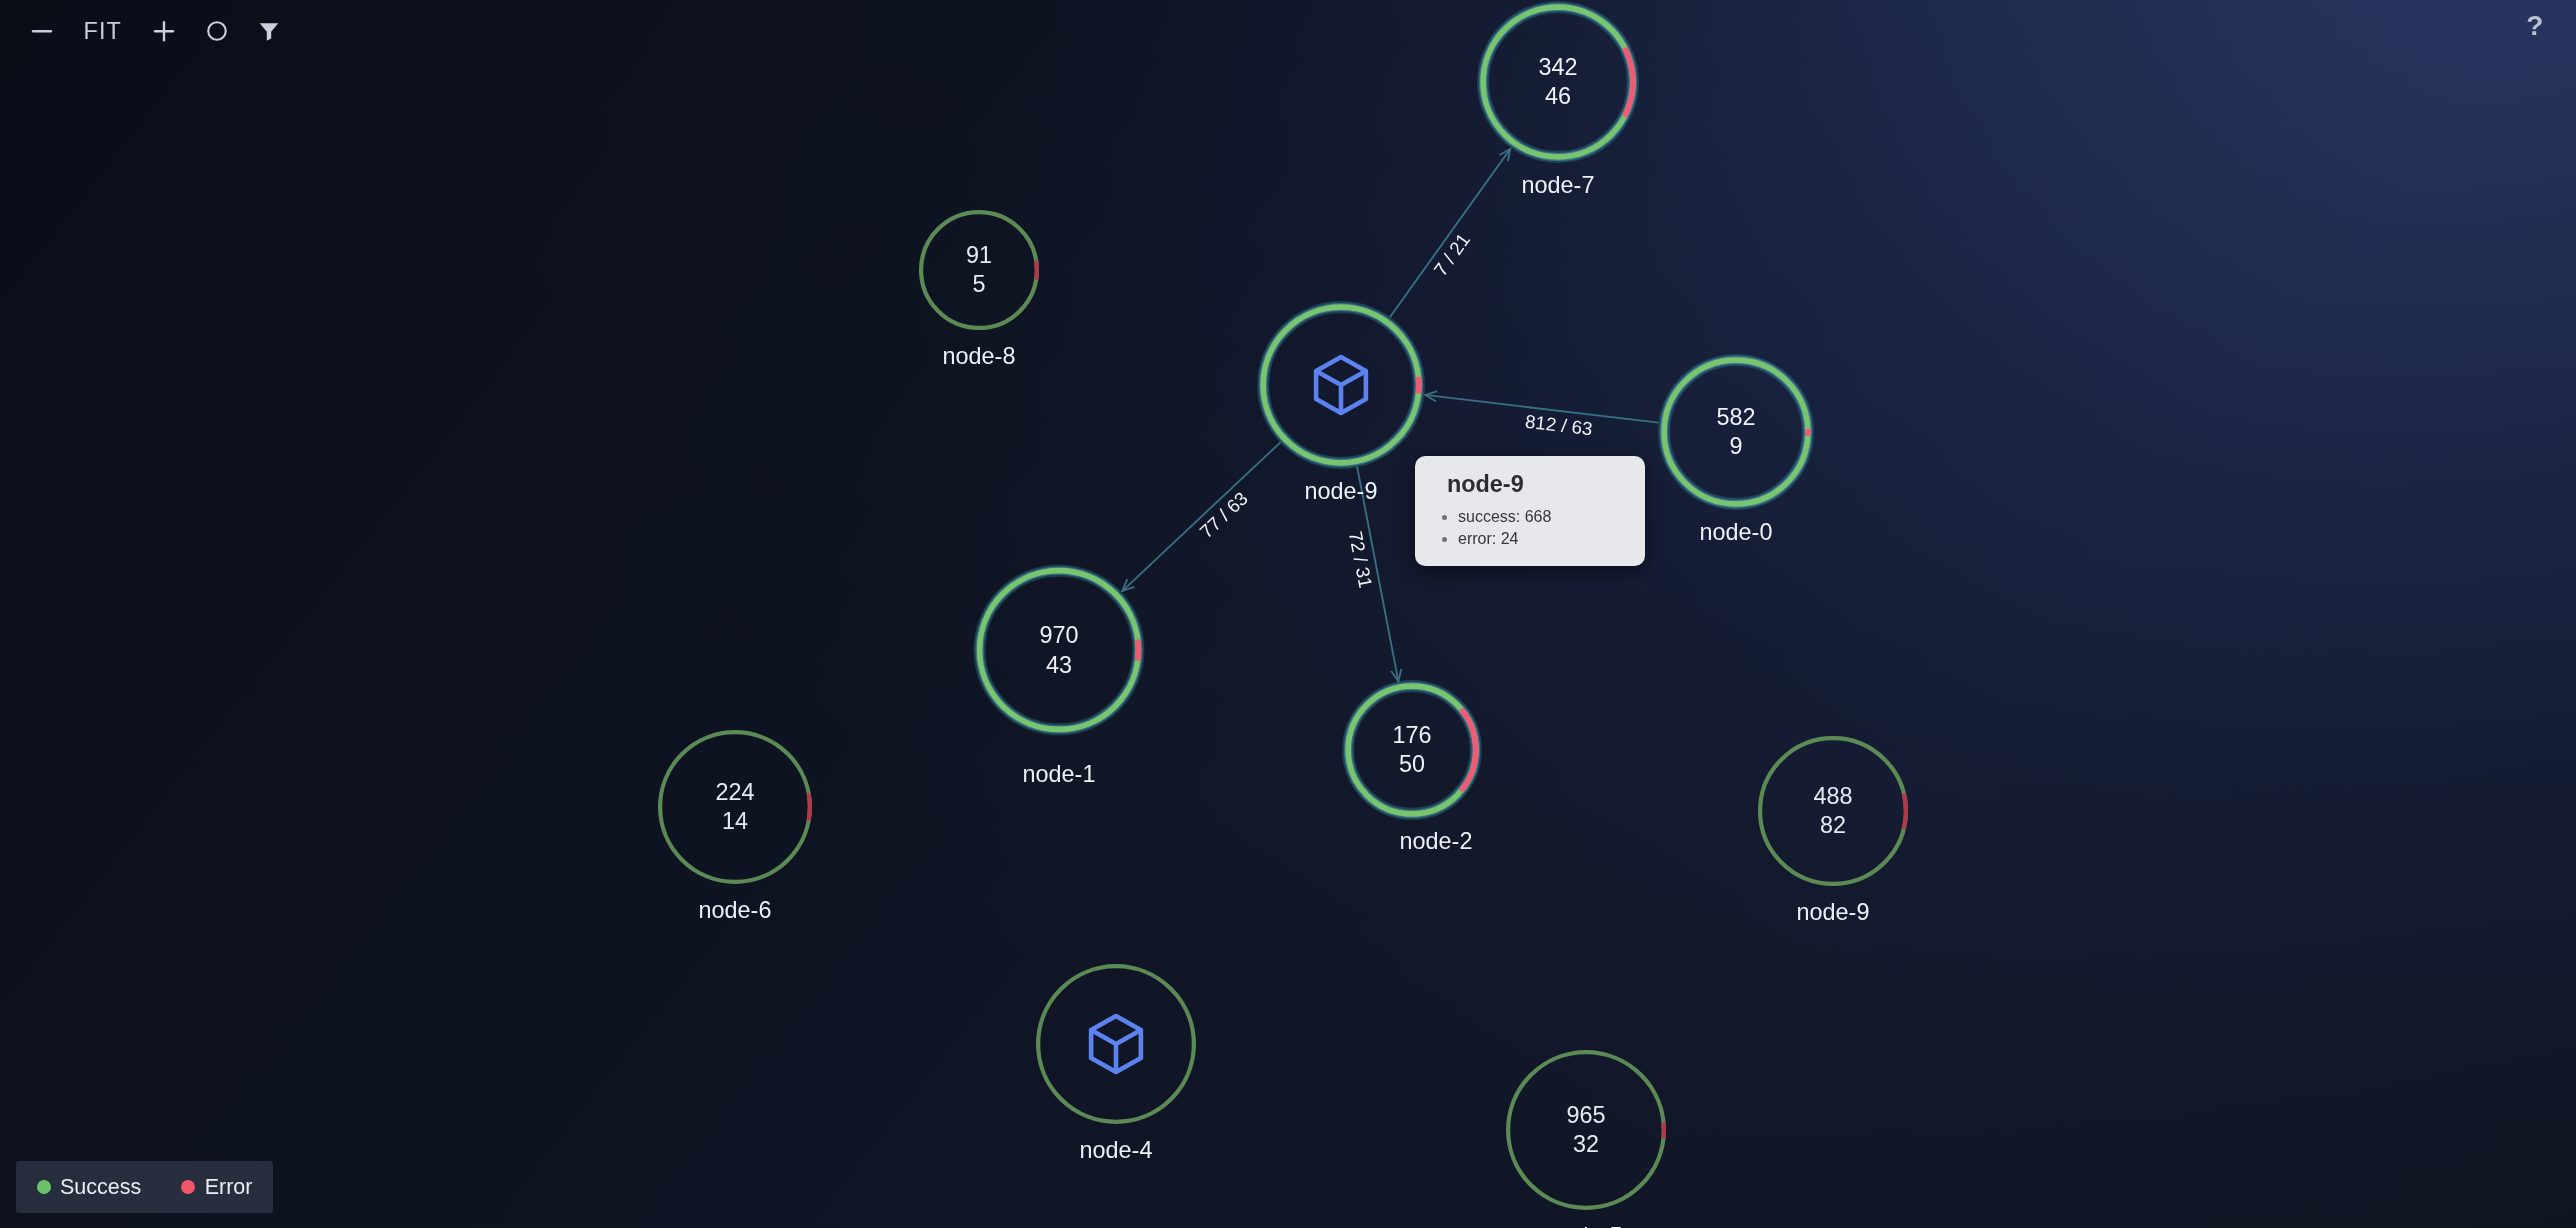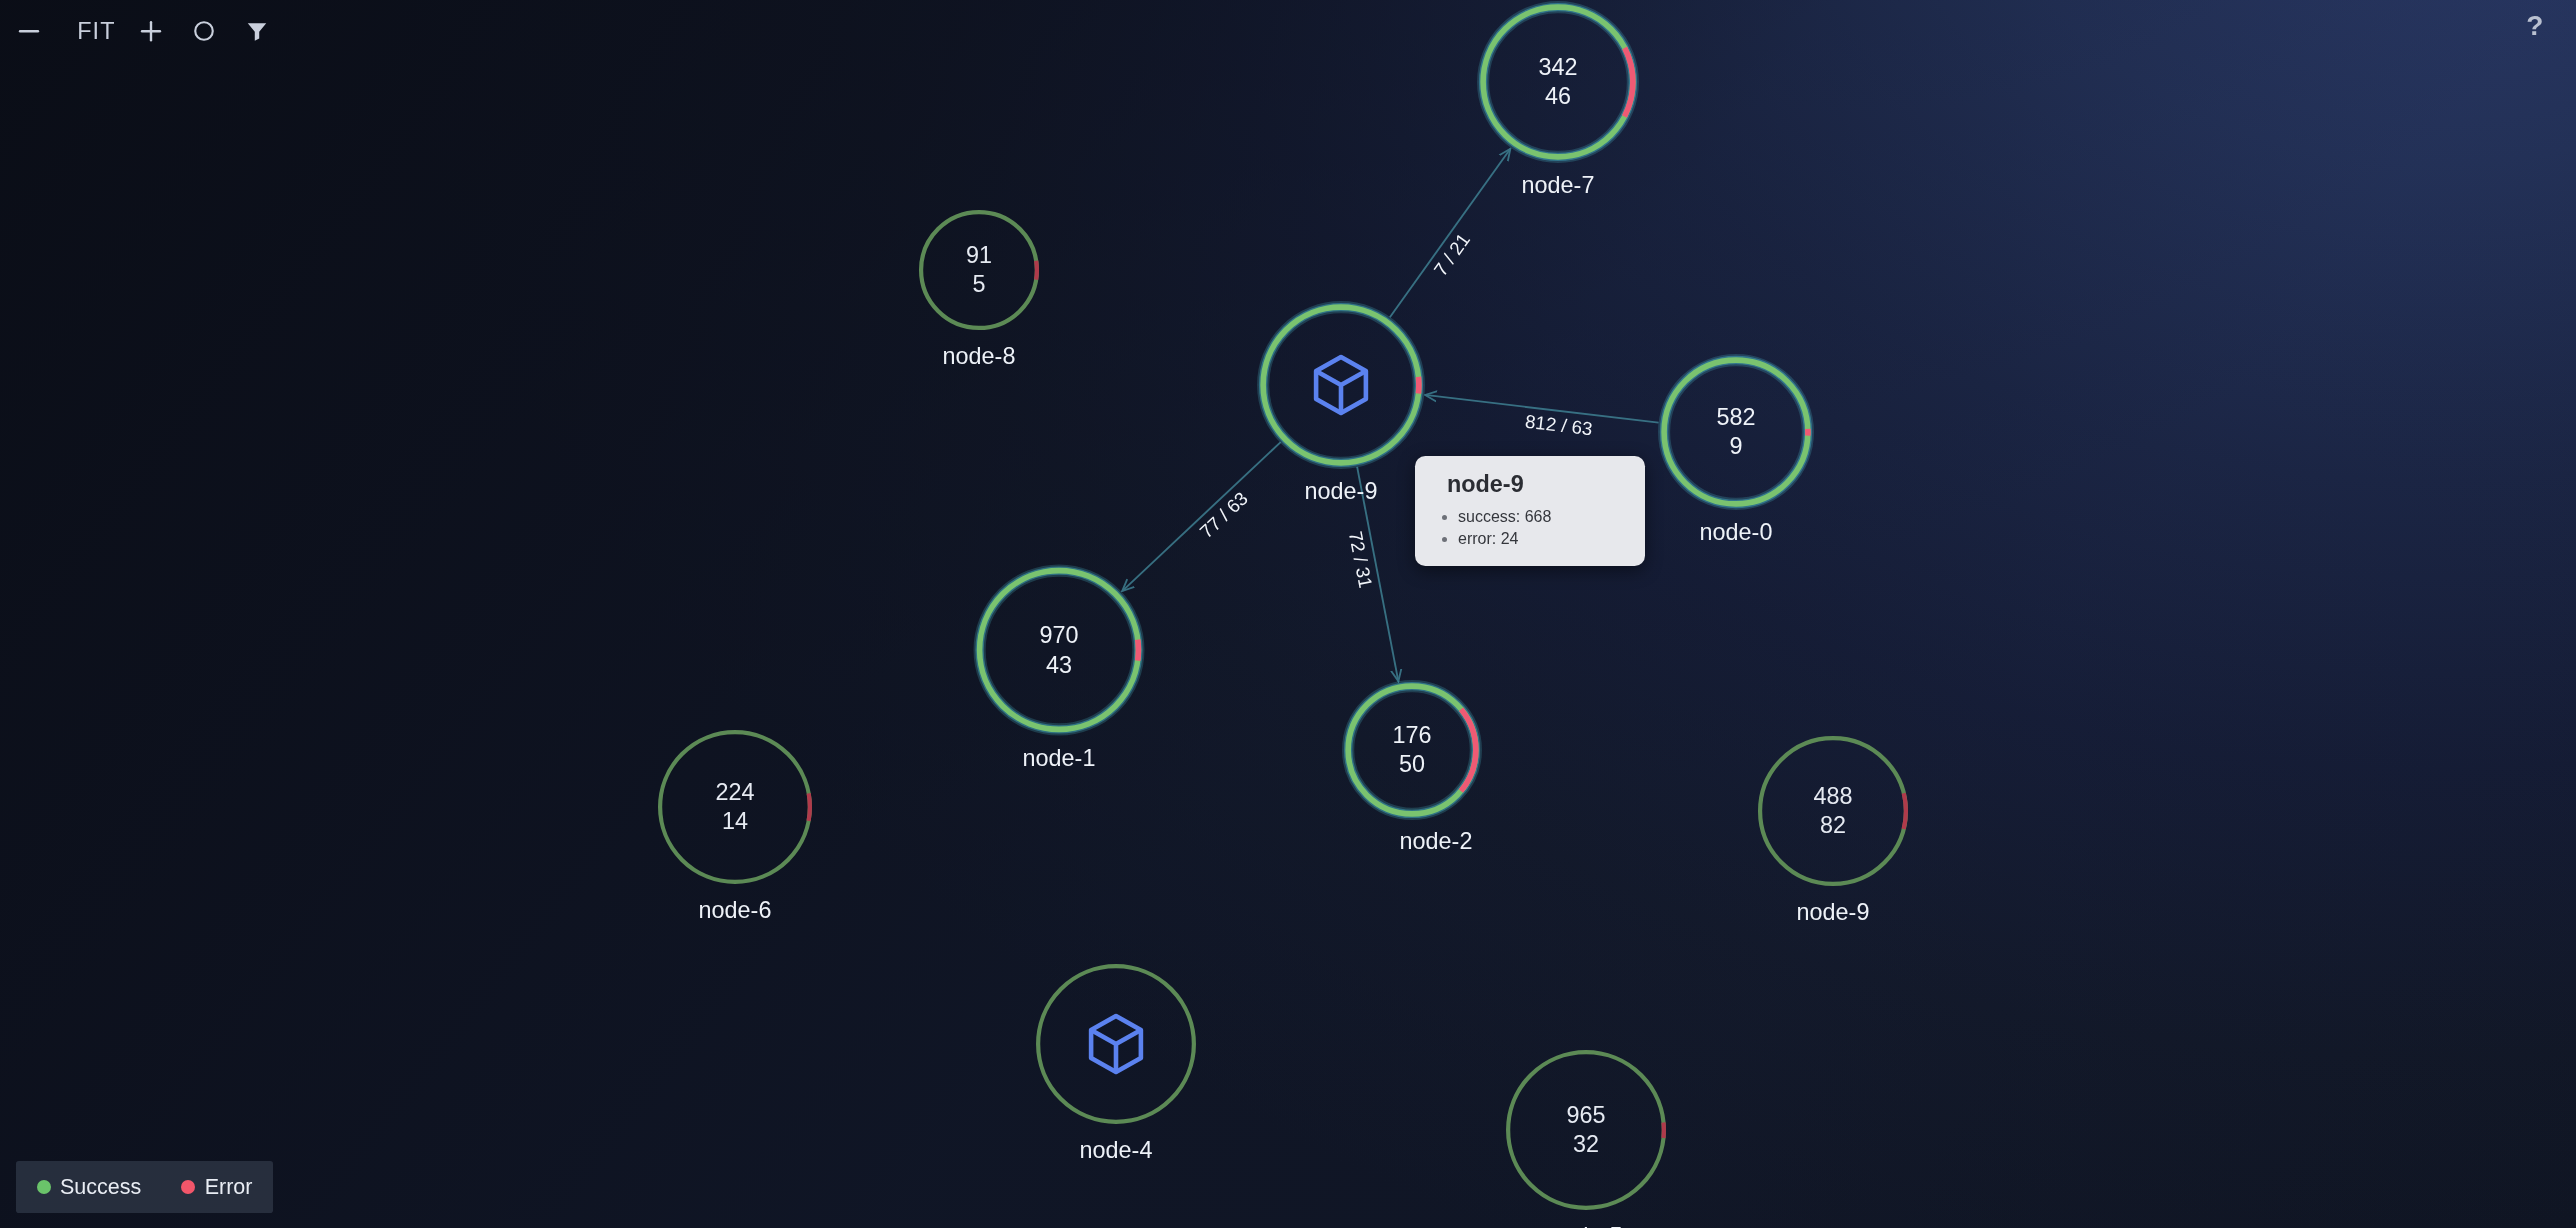--- a/index.html
+++ b/index.html
@@ -27,21 +27,21 @@
   #toolbar {
     position: absolute; left: 0; top: 0;
     height: 62px; width: 100%;
     display: flex; align-items: center;
     padding-left: 17px;
     gap: 3.7px;
     z-index: 40;
   }
   .tb-btn {
     width: 49px; height: 49px;
-    display: flex; align-items: center; 
+    display: flex; align-items: center; justify-content: center;
     cursor: pointer;
     color: #c9cfdc;
   }
   .tb-btn svg { display: block; }
   .tb-fit {
     width: auto; min-width: 51px;
     font-size: 23.4px; letter-spacing: 1.1px;
     color: #c9cfdc; font-weight: 400;
     padding: 0 7.5px;
   }
@@ -265,21 +265,21 @@
             <svg width="185" height="185" viewBox="0 0 198 198">
               <circle cx="99" cy="99" r="85" fill="none" stroke="#58d7e8" stroke-width="13" opacity="0.20"></circle>
               <circle cx="99" cy="99" r="85" fill="none" stroke="#49c7dd" stroke-width="9" opacity="0.38"></circle>
               <circle cx="99" cy="99" r="85" fill="none" stroke="#7ac36f" stroke-width="6"></circle>
               <circle cx="99" cy="99" r="85" fill="none" stroke="#ef5a74" stroke-width="6" stroke-dasharray="22.67032803330838 511.4004230769565" stroke-dashoffset="-122.18252376091202" transform="rotate(-90 99 99)" stroke-linecap="butt"></circle>
             </svg>
             <div class="node-center">
               <div class="node-num">970</div>
               <div class="node-num">43</div>
             </div>
-            <div class="node-label" style="top: 187px;">node-1</div>
+            <div class="node-label" style="top: 203px;">node-1</div>
           </div>
         </div>
         <div class="node dim" style="left: 735px; top: 807px;">
           <div class="ring-wrap" style="width: 176px; height: 176px;">
             <svg width="176" height="176" viewBox="0 0 188 188">
               <circle cx="94" cy="94" r="80" fill="none" stroke="#5c8a55" stroke-width="4.5"></circle>
               <circle cx="94" cy="94" r="80" fill="none" stroke="#b03a4b" stroke-width="4.5" stroke-dasharray="29.567930857315698 473.0868937170512" stroke-dashoffset="-110.87974071493387" transform="rotate(-90 94 94)" stroke-linecap="butt"></circle>
             </svg>
             <div class="node-center">
               <div class="node-num">224</div>

